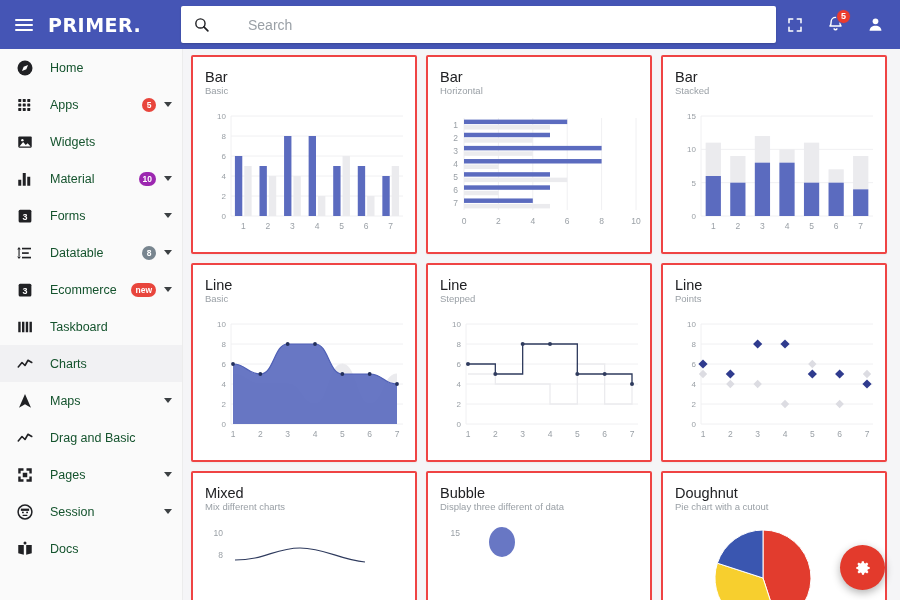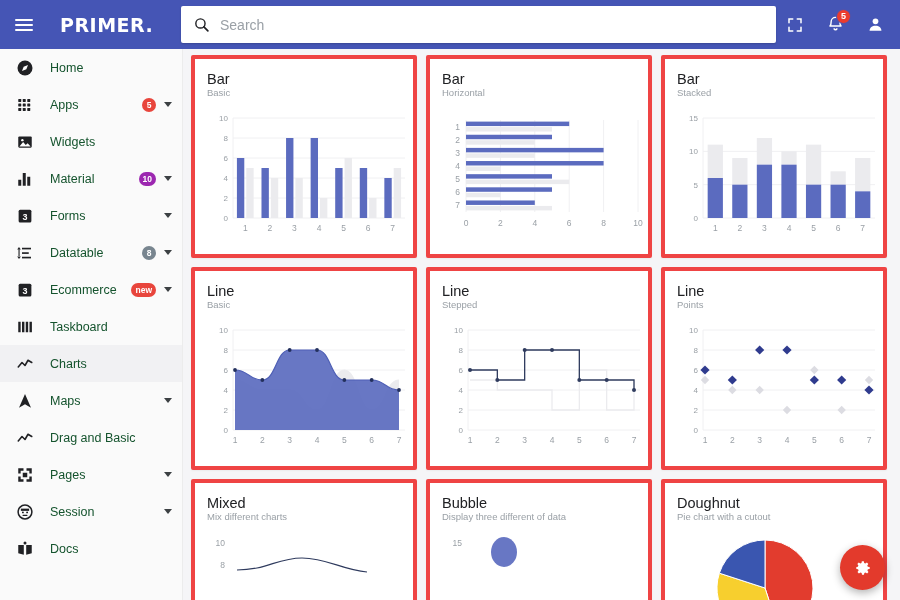--- a/index.html
+++ b/index.html
@@ -16,26 +16,27 @@
     background: #4555b5; display: flex; align-items: center; z-index: 40;
   }
   .hamburger {
     width: 44px; height: 49px; display: flex; flex-direction: column;
     align-items: center; justify-content: center; gap: 3px; cursor: pointer;
     padding-left: 4px;
   }
   .hamburger span { display: block; width: 18px; height: 2px; background: #ffffff; border-radius: 1px; }
   .brand {
     color: #ffffff; font-size: 19px; font-weight: bold; letter-spacing: .5px;
-    margin-left: 16px; font-family: "DejaVu Sans", sans-serif;
+    margin-left: 4px; font-family: "DejaVu Sans", sans-serif;
   }
   .searchwrap {
     position: absolute; left: 181px; top: 6px; width: 595px; height: 37px;
     background: #ffffff; border-radius: 2px; display: flex; align-items: center;
     box-shadow: 0 1px 2px rgba(0,0,0,.18);
+    gap: 28px;
   }
   .searchwrap svg { margin: 0 10px 0 12px; flex: none; }
   .searchinput {
     border: 0; outline: 0; font-size: 14px; color: #3c4043; width: 540px;
     font-family: "Liberation Sans", sans-serif; background: transparent;
   }
   .searchinput::placeholder { color: #9aa0a6; }
   .hdr-right { position: absolute; right: 8px; top: 0; height: 49px; display: flex; align-items: center; gap: 6px; }
   .hdr-btn {
     width: 34px; height: 34px; border-radius: 50%; display: flex;
@@ -67,21 +68,21 @@
   }
   .caret { width: 0; height: 0; border-left: 4.5px solid transparent; border-right: 4.5px solid transparent; border-top: 5px solid #3c4043; flex: none; }
 
   
   .main {
     position: absolute; top: 49px; left: 183px; width: 717px; height: 551px;
     background: #f5f5f7; overflow: hidden; padding: 6px 5px 0 8px;
   }
   .grid { display: flex; flex-wrap: wrap; gap: 9px 9px; }
   .card {
-    width: 226px; background: #ffffff; border: 4px solid #ef4444; border-radius: 2px;
+    width: 226px; background: #ffffff; border: 2px solid #ef4444; border-radius: 2px;
     box-shadow: 0 1px 2px rgba(0,0,0,.045); padding: 12px 12px 8px 12px;
   }
   .card-h { font-size: 14.5px; color: #202124; font-weight: normal; }
   .card-s { font-size: 9.5px; color: #9aa0a6; }
   .plot { margin-top: 14px; position: relative; }
 
   
   .fab {
     position: absolute; right: 15px; bottom: 10px; width: 45px; height: 45px;
     border-radius: 50%; background: #e33a2c; display: flex; align-items: center;

